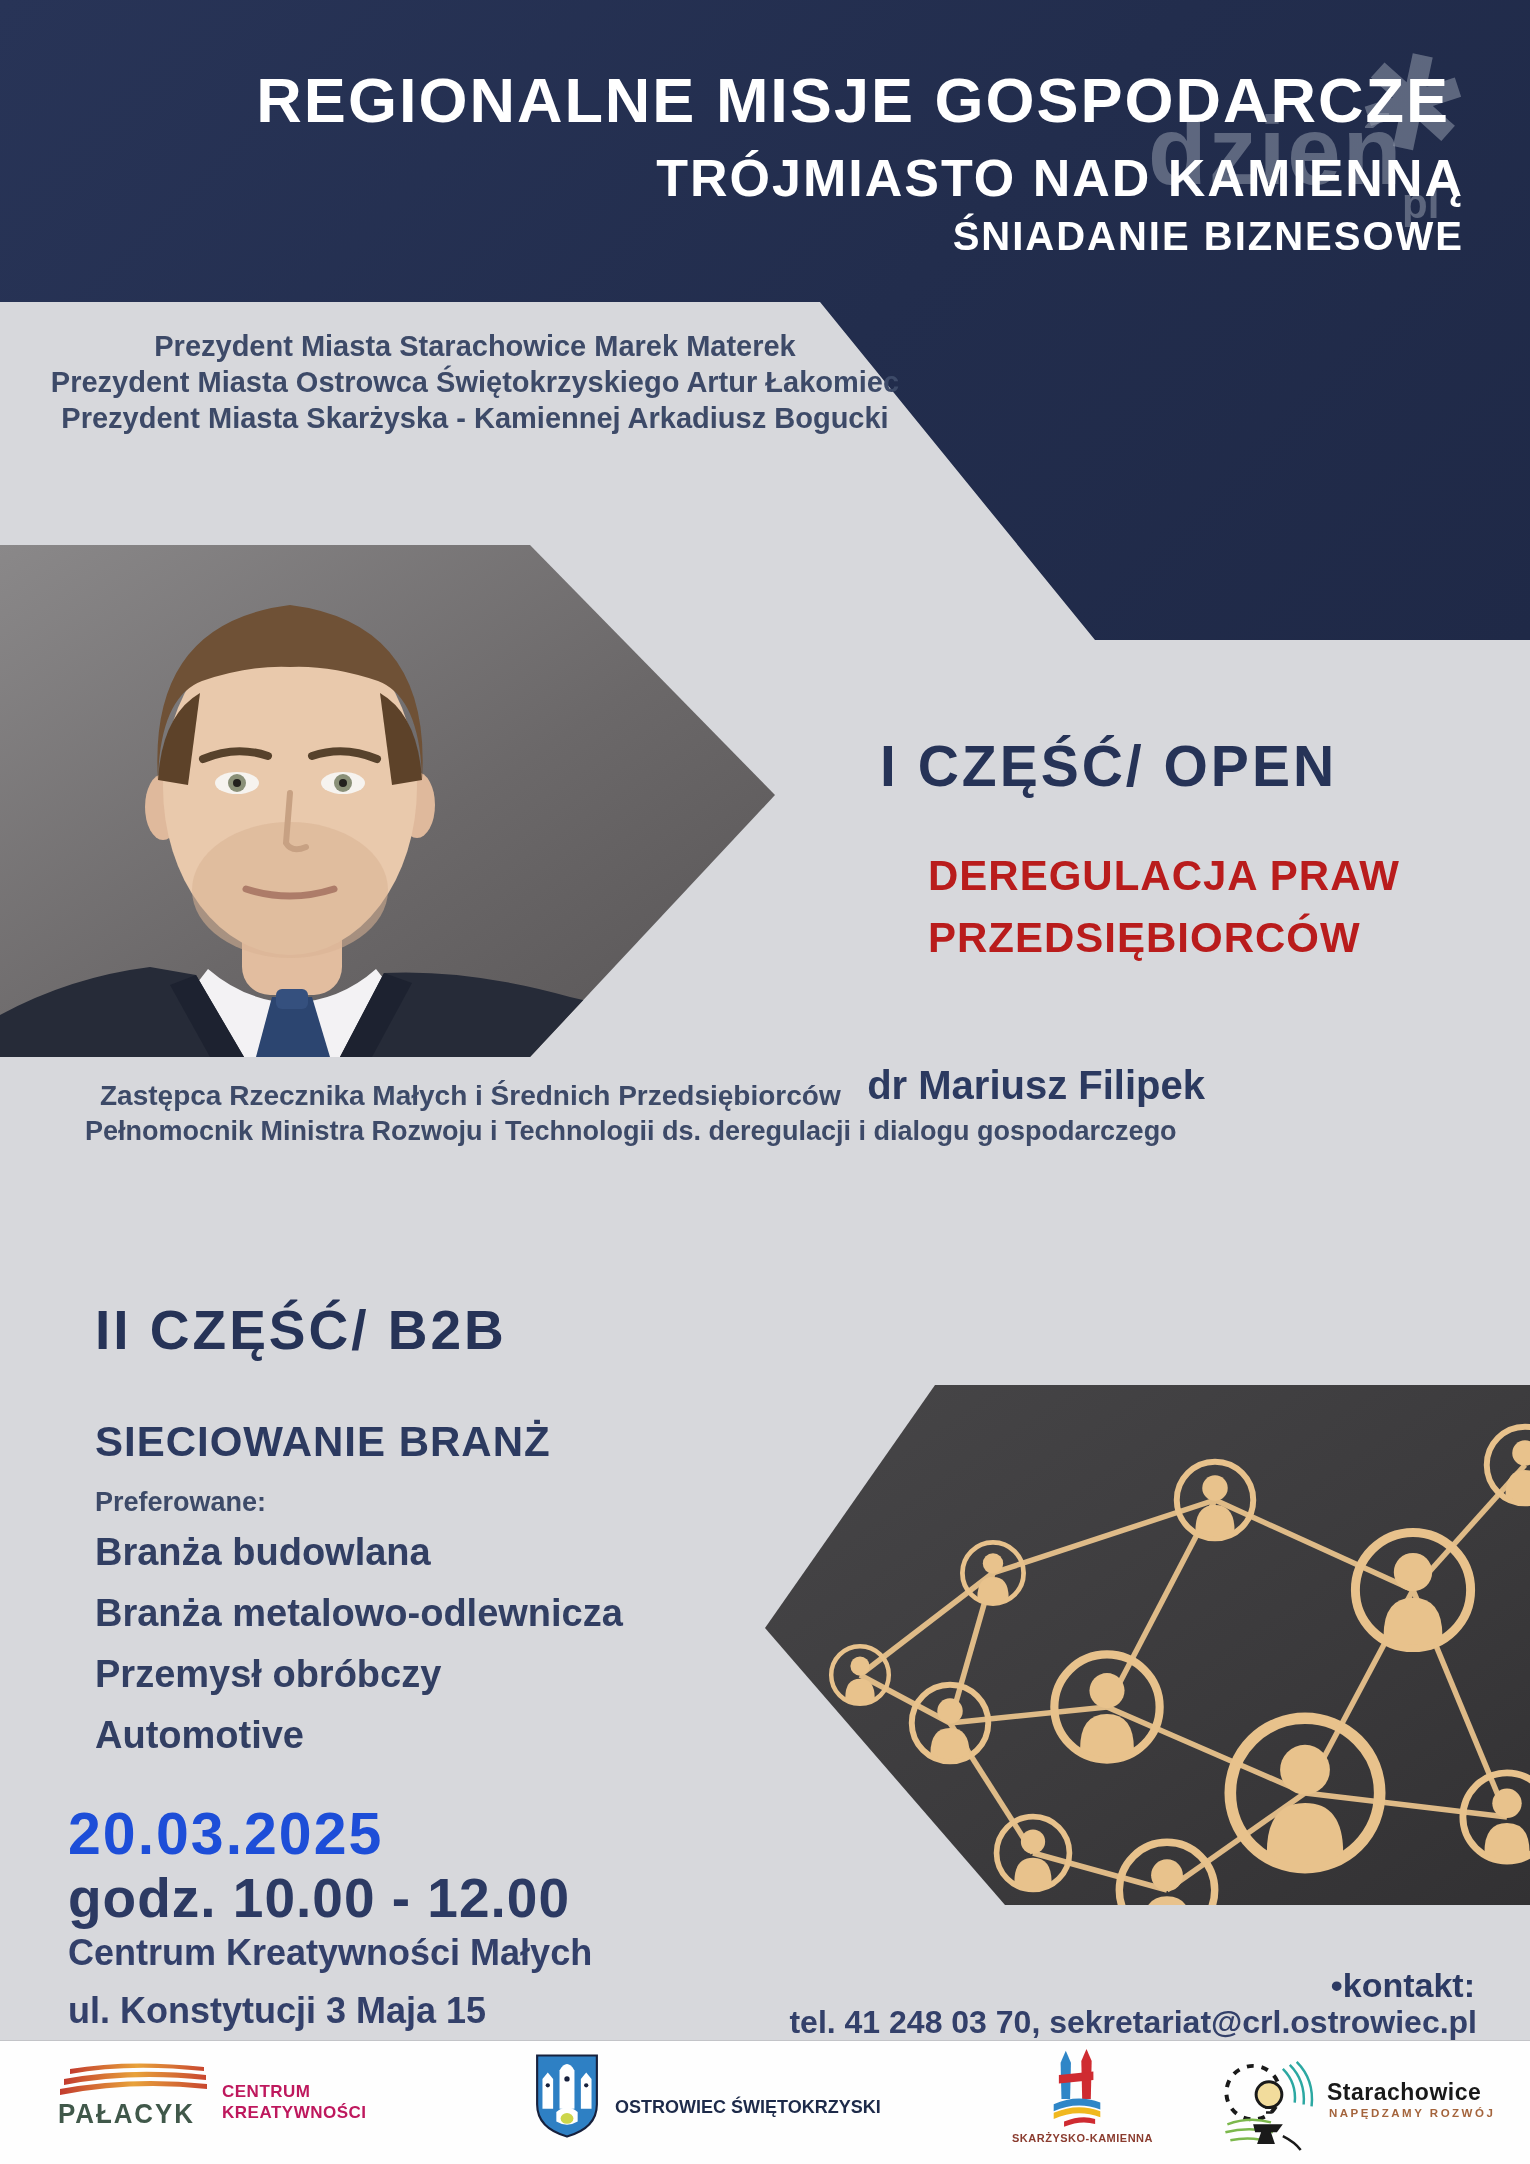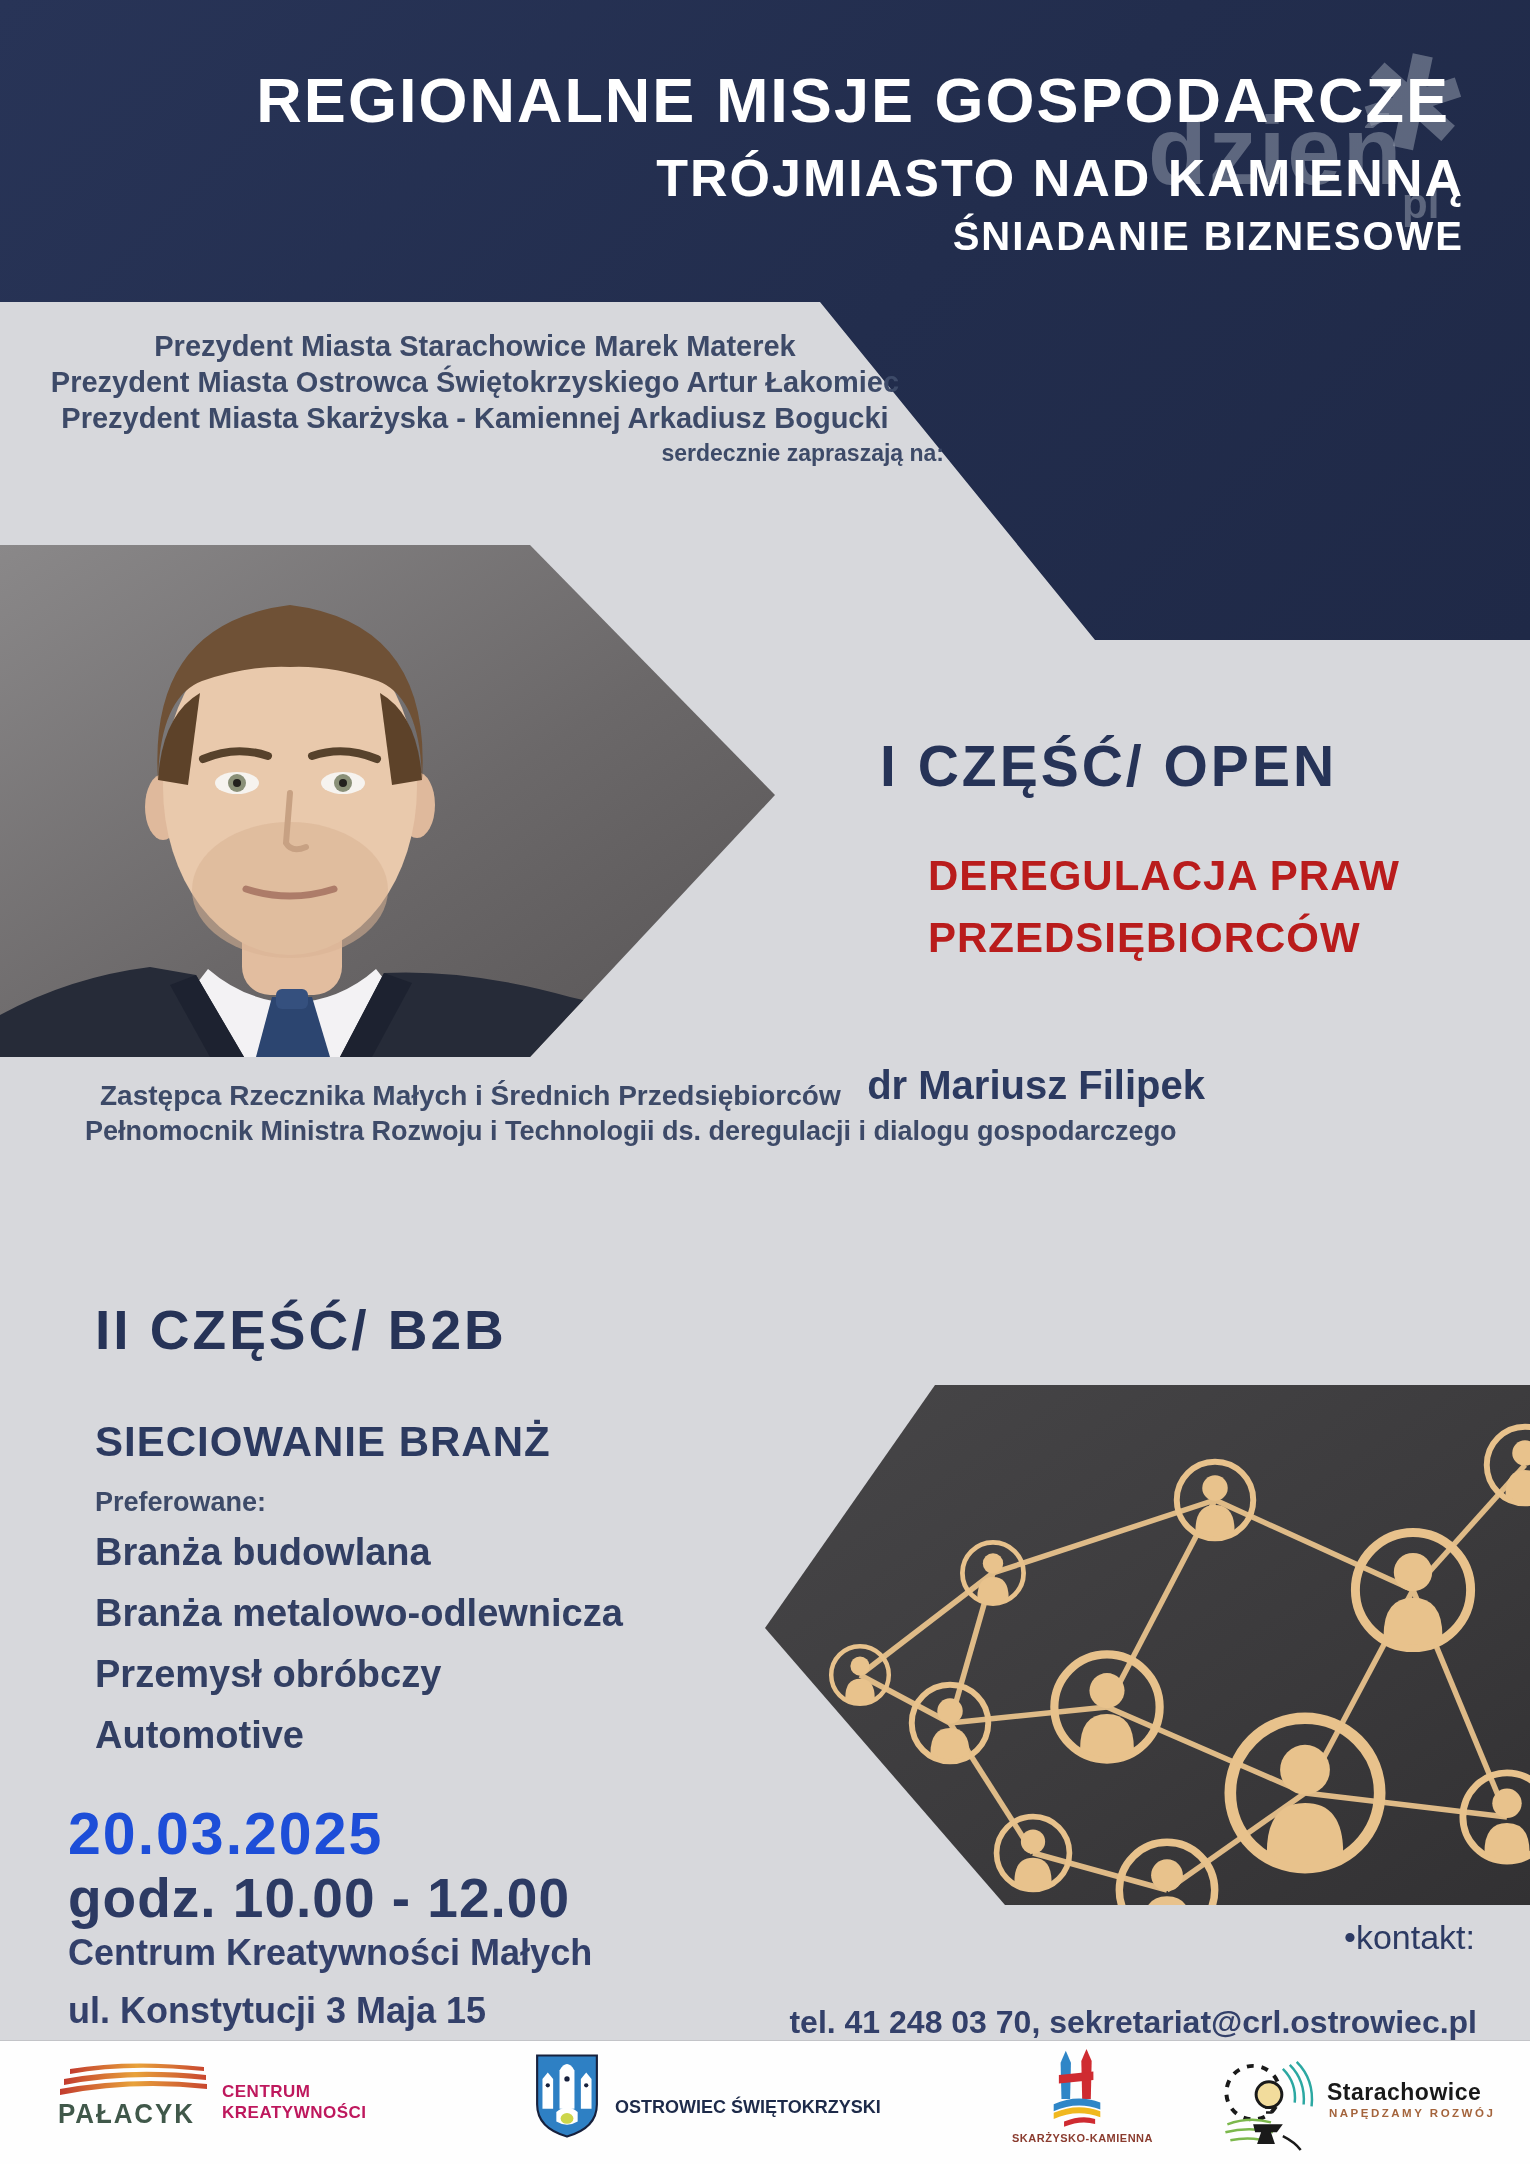--- a/index.html
+++ b/index.html
@@ -42,21 +42,21 @@
   .p2-title{position:absolute;left:95px;top:1298px;font-size:55px;font-weight:700;letter-spacing:3px;color:#263357;white-space:nowrap;}
   .p2-sub{position:absolute;left:95px;top:1418px;font-size:42px;font-weight:600;letter-spacing:1px;color:#2c3a60;white-space:nowrap;}
   .p2-pref{position:absolute;left:95px;top:1487px;font-size:27px;font-weight:700;color:#3d4a68;}
   .p2-list{position:absolute;left:95px;top:1522px;font-size:38px;font-weight:600;color:#323f63;line-height:61px;white-space:nowrap;}
   
   .ev-date{position:absolute;left:68px;top:1800px;font-size:59px;font-weight:800;letter-spacing:2px;color:#1d4ed8;}
   .ev-time{position:absolute;left:68px;top:1866px;font-size:55px;font-weight:800;letter-spacing:1px;color:#2c3a63;}
   .ev-venue{position:absolute;left:68px;top:1932px;font-size:36px;font-weight:600;color:#33406a;}
   .ev-addr{position:absolute;left:68px;top:1990px;font-size:36px;font-weight:600;color:#33406a;}
   
-  .ct-label{position:absolute;right:55px;top:1918px;font-size:34px;font-weight:400;color:#2c3a63;white-space:nowrap;}
+  .ct-label{position:absolute;right:55px;top:1966px;font-size:34px;font-weight:700;color:#2c3a63;white-space:nowrap;}
   .ct-line{position:absolute;right:53px;top:2004px;font-size:32px;font-weight:600;color:#33406a;white-space:nowrap;}
   
   .network{
     position:absolute;left:765px;top:1385px;width:765px;height:520px;
     clip-path:polygon(170px 0,765px 0,765px 520px,240px 520px,0 243px);
   }
   
   .footer{position:absolute;left:0;top:2040px;width:1530px;height:124px;background:#fefefe;border-top:1px solid #c3c4c8;}
   .lg-palacyk{position:absolute;left:58px;top:18px;width:150px;}
   .lg-palacyk .word{font-size:27px;font-weight:800;letter-spacing:2px;color:#40584a;transform:scaleX(.96);transform-origin:left;margin-top:-2px;}
@@ -80,21 +80,20 @@
     <div class="wm wm-pl">pl</div>
     <div class="t1">REGIONALNE MISJE GOSPODARCZE</div>
     <div class="t2">TRÓJMIASTO NAD KAMIENNĄ</div>
     <div class="t3">ŚNIADANIE BIZNESOWE</div>
   </div>
 
   <div class="invite">
     <div class="ln">Prezydent Miasta Starachowice Marek Materek</div>
     <div class="ln">Prezydent Miasta Ostrowca Świętokrzyskiego Artur Łakomiec</div>
     <div class="ln">Prezydent Miasta Skarżyska - Kamiennej Arkadiusz Bogucki</div>
-    <div class="tag">serdecznie zapraszają na:</div>
   </div>
 
   <div class="photo">
     <svg width="775" height="512" viewBox="0 0 775 512">
       <defs>
         <linearGradient id="pbg" x1="0" y1="0" x2="1" y2="1">
           <stop offset="0" stop-color="#8a8889"></stop>
             <stop offset=".55" stop-color="#6b6869"></stop>
             <stop offset="1" stop-color="#575455"></stop>
         </linearGradient>

